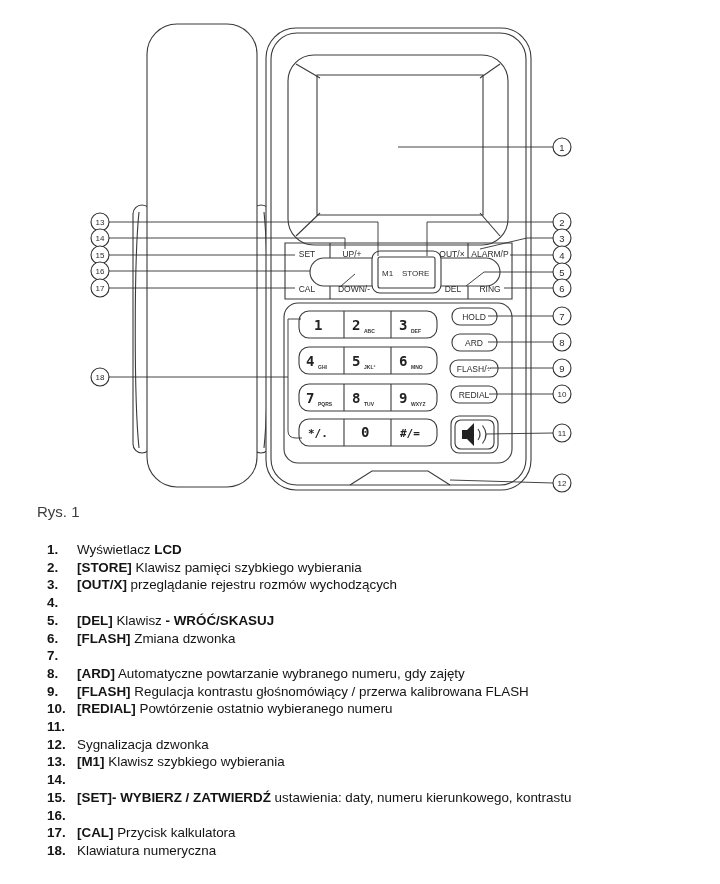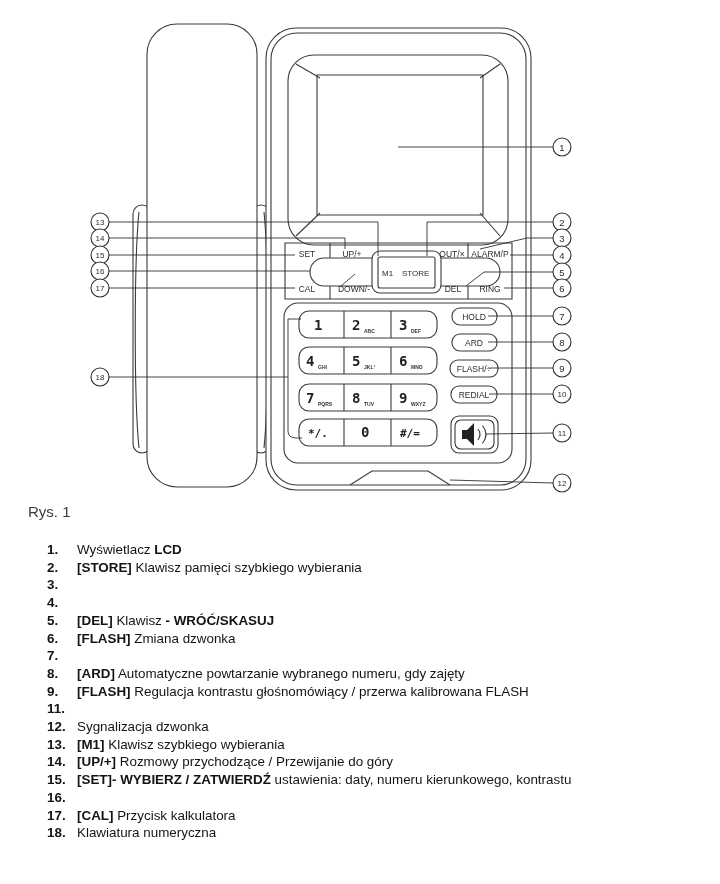--- a/index.html
+++ b/index.html
@@ -14,21 +14,21 @@
   .lnw{stroke:#3a3a3a;stroke-width:1.1;fill:#ffffff;}
   .call{stroke:#2f2f2f;stroke-width:0.9;fill:none;}
   .cc{stroke:#2f2f2f;stroke-width:1.1;fill:#ffffff;}
   .lbl{font-family:"Liberation Sans",sans-serif;font-size:8.5px;fill:#2c2c2c;}
   .lbl-s{font-family:"Liberation Sans",sans-serif;font-size:8px;fill:#2c2c2c;}
   .cnum{font-family:"Liberation Sans",sans-serif;font-size:9.5px;fill:#2c2c2c;}
   .cnum2{font-family:"Liberation Sans",sans-serif;font-size:8px;fill:#2c2c2c;}
   .digit{font-family:"DejaVu Sans Mono",monospace;font-size:14px;font-weight:bold;fill:#222;}
   .digit-sym{font-family:"DejaVu Sans Mono",monospace;font-size:11px;font-weight:bold;fill:#222;}
   .letters{font-family:"Liberation Sans",sans-serif;font-size:5px;font-weight:bold;fill:#333;}
-  .caption{position:absolute;left:28px;top:503px;font-size:15px;color:#3c3c3c;}
+  .caption{position:absolute;left:37px;top:503px;font-size:15px;color:#3c3c3c;}
   .legend{position:absolute;left:47px;top:541px;width:660px;}
   .legend-row{display:flex;font-size:13.4px;line-height:17.7px;color:#141414;white-space:nowrap;}
   .legend-num{width:30px;flex-shrink:0;font-weight:bold;}
   .legend-txt .b{font-weight:bold;}
 </style>
 </head>
 <body>
 
 <div class="stage">
 
@@ -259,20 +259,21 @@
       <div class="legend-row">
         <span class="legend-num">1.</span>
         <span class="legend-txt"><span>Wyświetlacz </span><span class="b">LCD</span></span>
       </div>
       <div class="legend-row">
         <span class="legend-num">2.</span>
         <span class="legend-txt"><span class="b">[STORE]</span><span> Klawisz pamięci szybkiego wybierania</span></span>
       </div>
       <div class="legend-row">
         <span class="legend-num">3.</span>
+        <span class="legend-txt"><span class="b">[OUT/X]</span><span> przeglądanie rejestru rozmów wychodzących</span></span>
       </div>
       <div class="legend-row">
         <span class="legend-num">4.</span>
       </div>
       <div class="legend-row">
         <span class="legend-num">5.</span>
         <span class="legend-txt"><span class="b">[DEL]</span><span> Klawisz </span><span class="b">- WRÓĆ/SKASUJ</span></span>
       </div>
       <div class="legend-row">
         <span class="legend-num">6.</span>
@@ -283,33 +284,36 @@
       </div>
       <div class="legend-row">
         <span class="legend-num">8.</span>
         <span class="legend-txt"><span class="b">[ARD]</span><span> Automatyczne powtarzanie wybranego numeru, gdy zajęty</span></span>
       </div>
       <div class="legend-row">
         <span class="legend-num">9.</span>
         <span class="legend-txt"><span class="b">[FLASH]</span><span> Regulacja kontrastu głośnomówiący / przerwa kalibrowana FLASH</span></span>
       </div>
       <div class="legend-row">
+        <span class="legend-num">10.</span>
+        <span class="legend-txt"><span class="b">[REDIAL]</span><span> Powtórzenie ostatnio wybieranego numeru</span></span>
+      </div>
+      <div class="legend-row">
         <span class="legend-num">11.</span>
       </div>
       <div class="legend-row">
         <span class="legend-num">12.</span>
         <span class="legend-txt"><span>Sygnalizacja dzwonka</span></span>
       </div>
       <div class="legend-row">
         <span class="legend-num">13.</span>
         <span class="legend-txt"><span class="b">[M1]</span><span> Klawisz szybkiego wybierania</span></span>
       </div>
       <div class="legend-row">
         <span class="legend-num">14.</span>
-        <span class="legend-txt"><span class="b">[UP/+]</span><span> Rozmowy przychodzące / Przewijanie do góry</span></span>
       </div>
       <div class="legend-row">
         <span class="legend-num">15.</span>
         <span class="legend-txt"><span class="b">[SET]- WYBIERZ / ZATWIERDŹ</span><span> ustawienia: daty, numeru kierunkowego, kontrastu</span></span>
       </div>
       <div class="legend-row">
         <span class="legend-num">16.</span>
       </div>
       <div class="legend-row">
         <span class="legend-num">17.</span>

